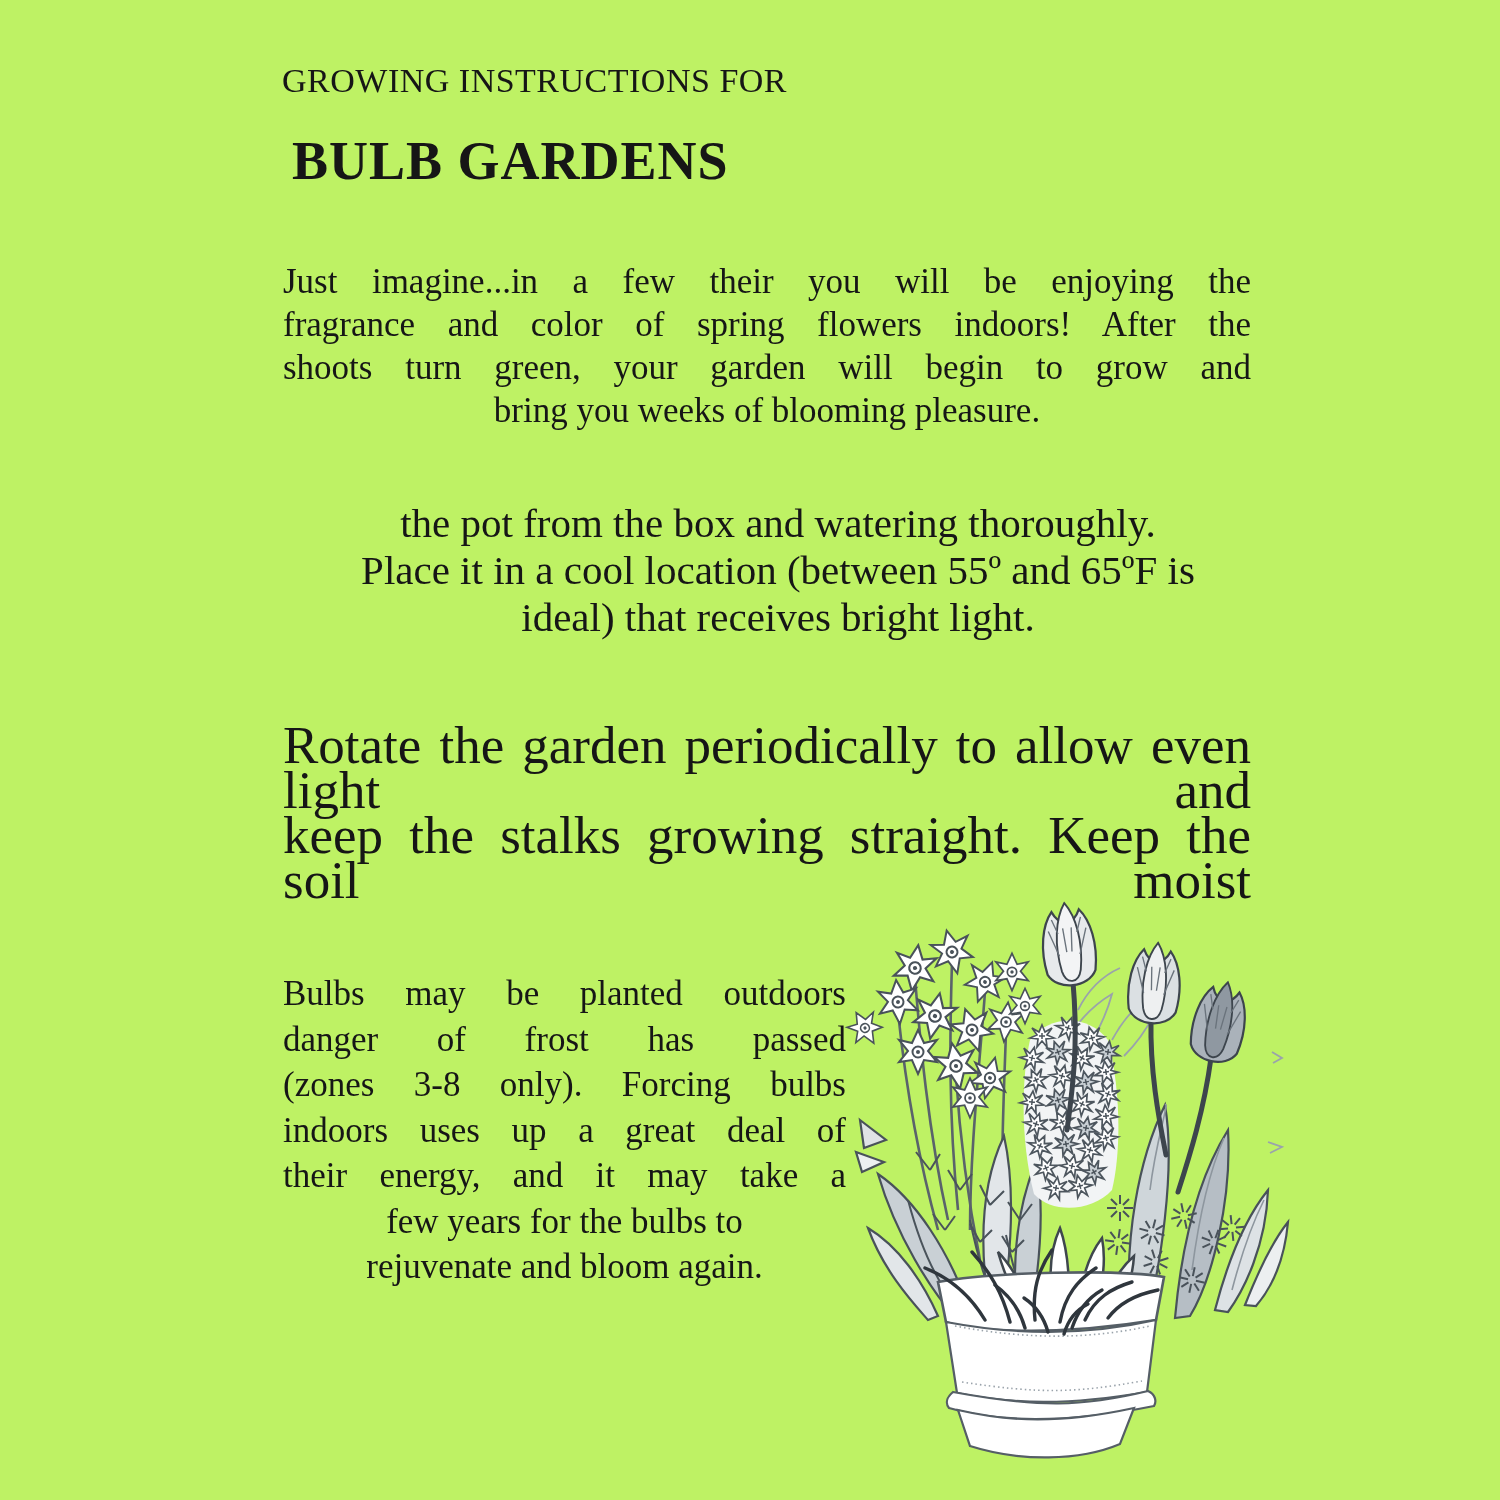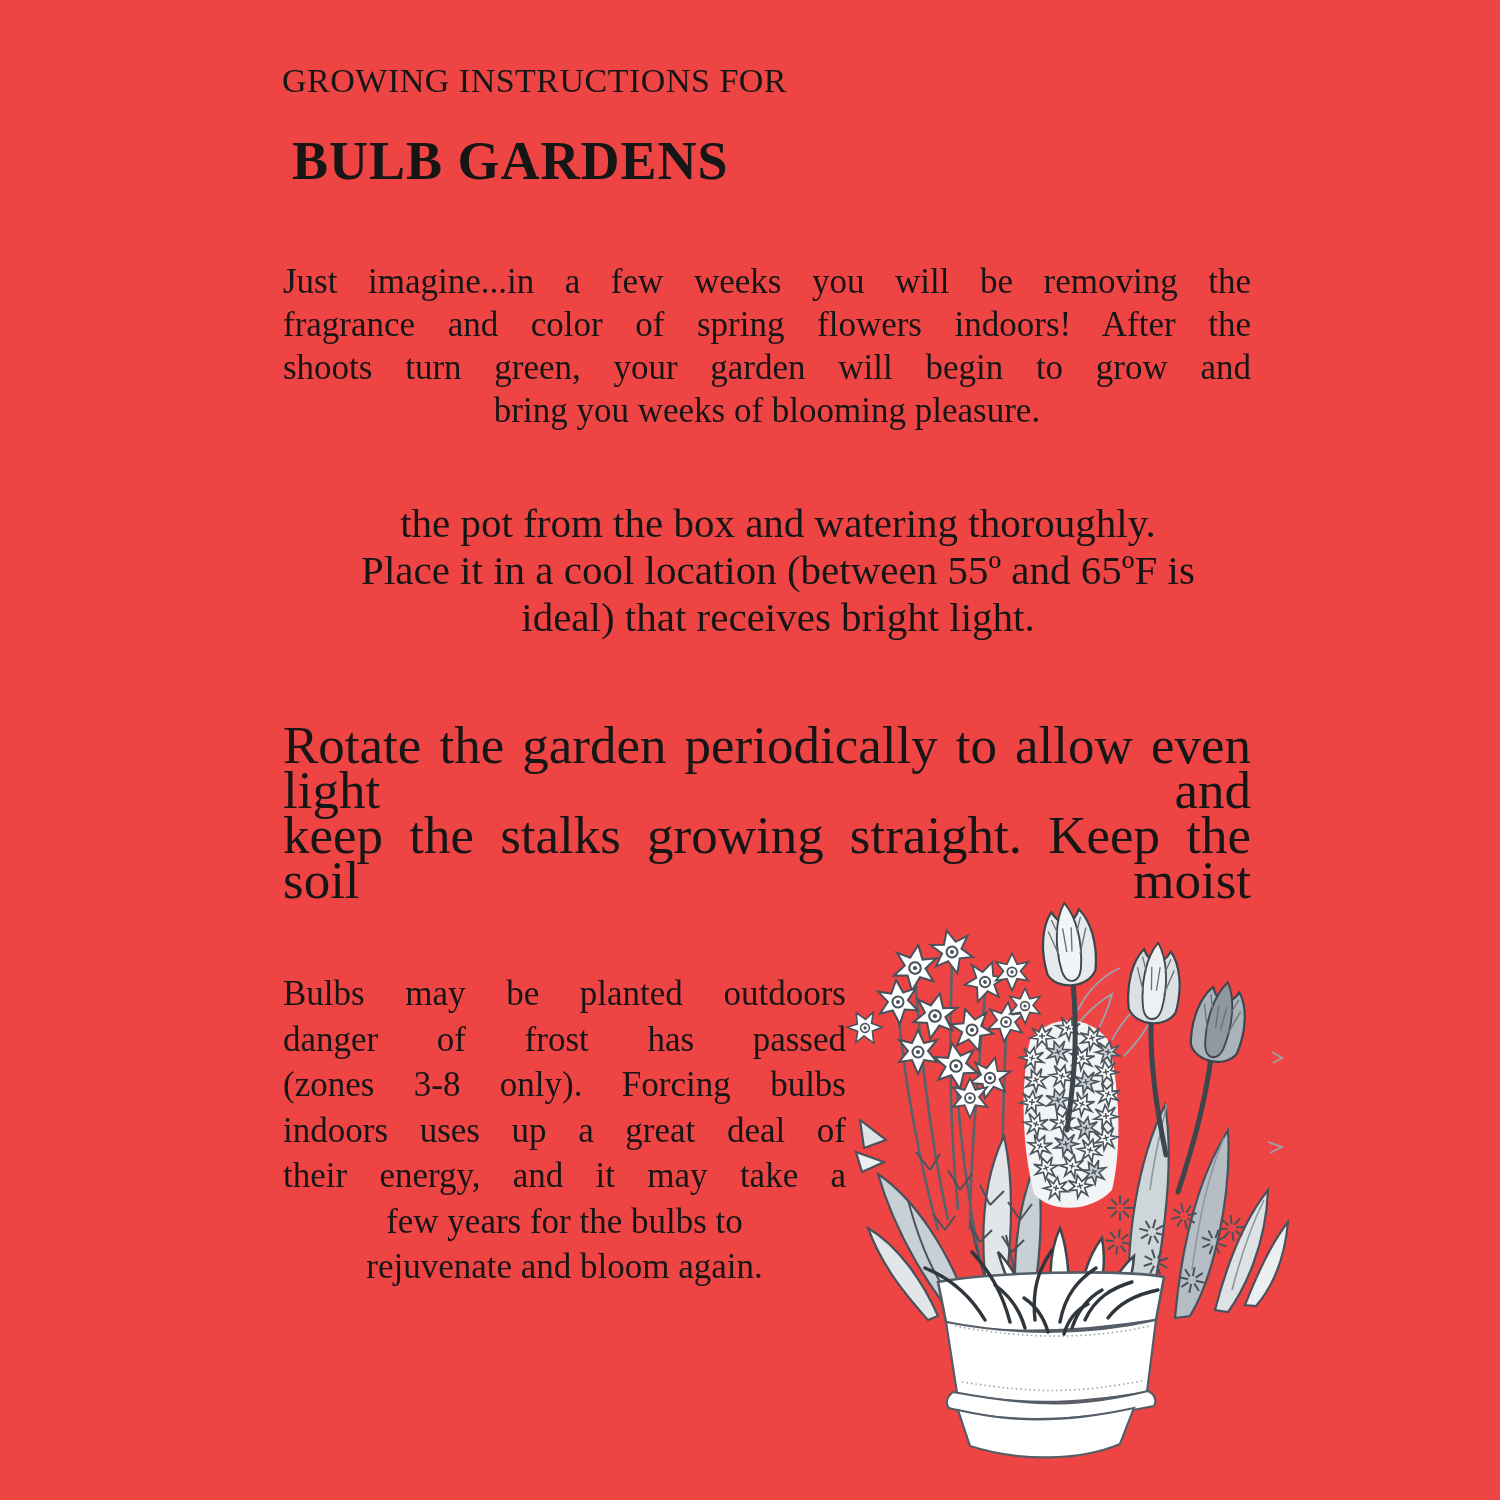--- a/index.html
+++ b/index.html
@@ -1,21 +1,21 @@
 <!DOCTYPE html>
 <html><head>
 <meta charset="utf-8">
 <style>
   html,body{margin:0;padding:0;}
   body{
     width:1500px;height:1500px;background:#ffffff;position:relative;
     font-family:"Liberation Serif","DejaVu Serif",serif;color:#161616;
     -webkit-font-smoothing:antialiased;
   }
-  .page{position:absolute;inset:0;width:1500px;height:1500px;background:#ef4444;overflow:hidden;}
+  .page{position:absolute;inset:0;width:1500px;height:1500px;background:#bef264;overflow:hidden;}
   .abs{position:absolute;}
   .kicker{left:282px;top:62px;font-size:34px;letter-spacing:.5px;white-space:nowrap;}
   .title{left:292px;top:130px;font-size:54px;font-weight:700;letter-spacing:1px;white-space:nowrap;}
   .para{left:283px;}
   .p1{top:260px;width:968px;font-size:35px;line-height:43px;}
   .p2{top:500px;width:990px;font-size:41px;line-height:47px;}
   .p3{top:723px;width:968px;font-size:53px;line-height:45px;}
   .p4{top:971px;width:563px;font-size:35px;line-height:45.5px;}
   .line{text-align:center;}
   .line.j{text-align:justify;text-align-last:justify;}
@@ -24,21 +24,21 @@
 </style>
 </head>
 <body>
 
 <div class="page">
 
   <div class="abs kicker">GROWING INSTRUCTIONS FOR</div>
   <div class="abs title">BULB GARDENS</div>
 
   <div class="abs para p1">
-    <div class="line j">Just imagine...in a few weeks you will be removing the</div>
+    <div class="line j">Just imagine...in a few their you will be enjoying the</div>
     <div class="line j">fragrance and color of spring flowers indoors! After the</div>
     <div class="line j">shoots turn green, your garden will begin to grow and</div>
     <div class="line">bring you weeks of blooming pleasure.</div>
   </div>
 
   <div class="abs para p2">
     <div class="line">the pot from the box and watering thoroughly.</div>
     <div class="line">Place it in a cool location (between 55º and 65ºF is</div>
     <div class="line">ideal) that receives bright light.</div>
   </div>

